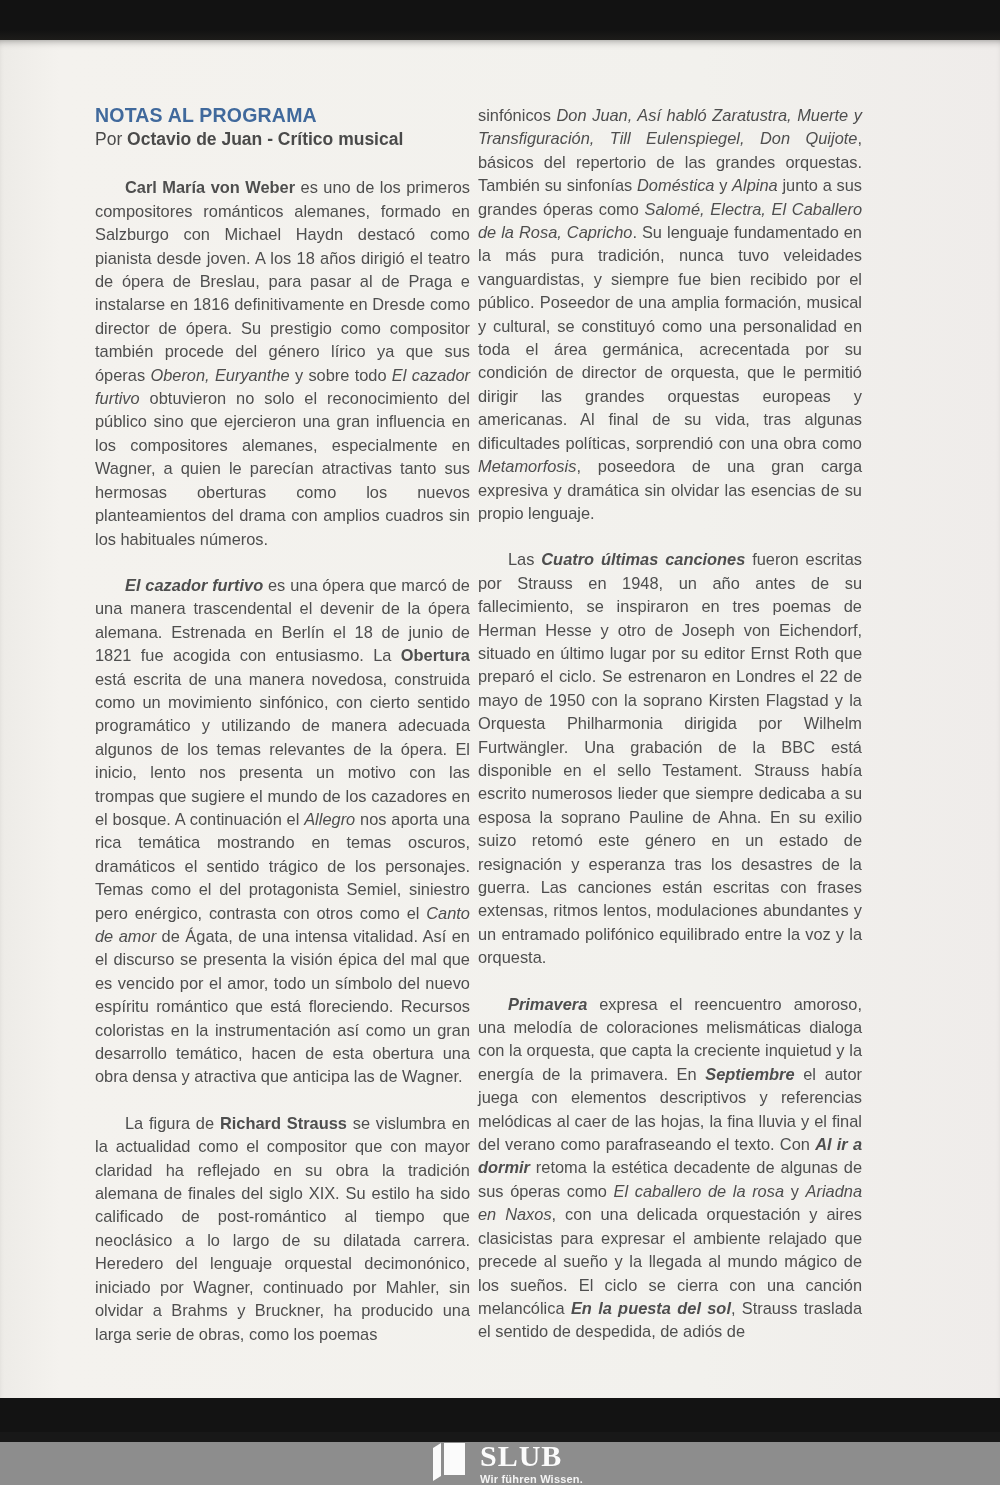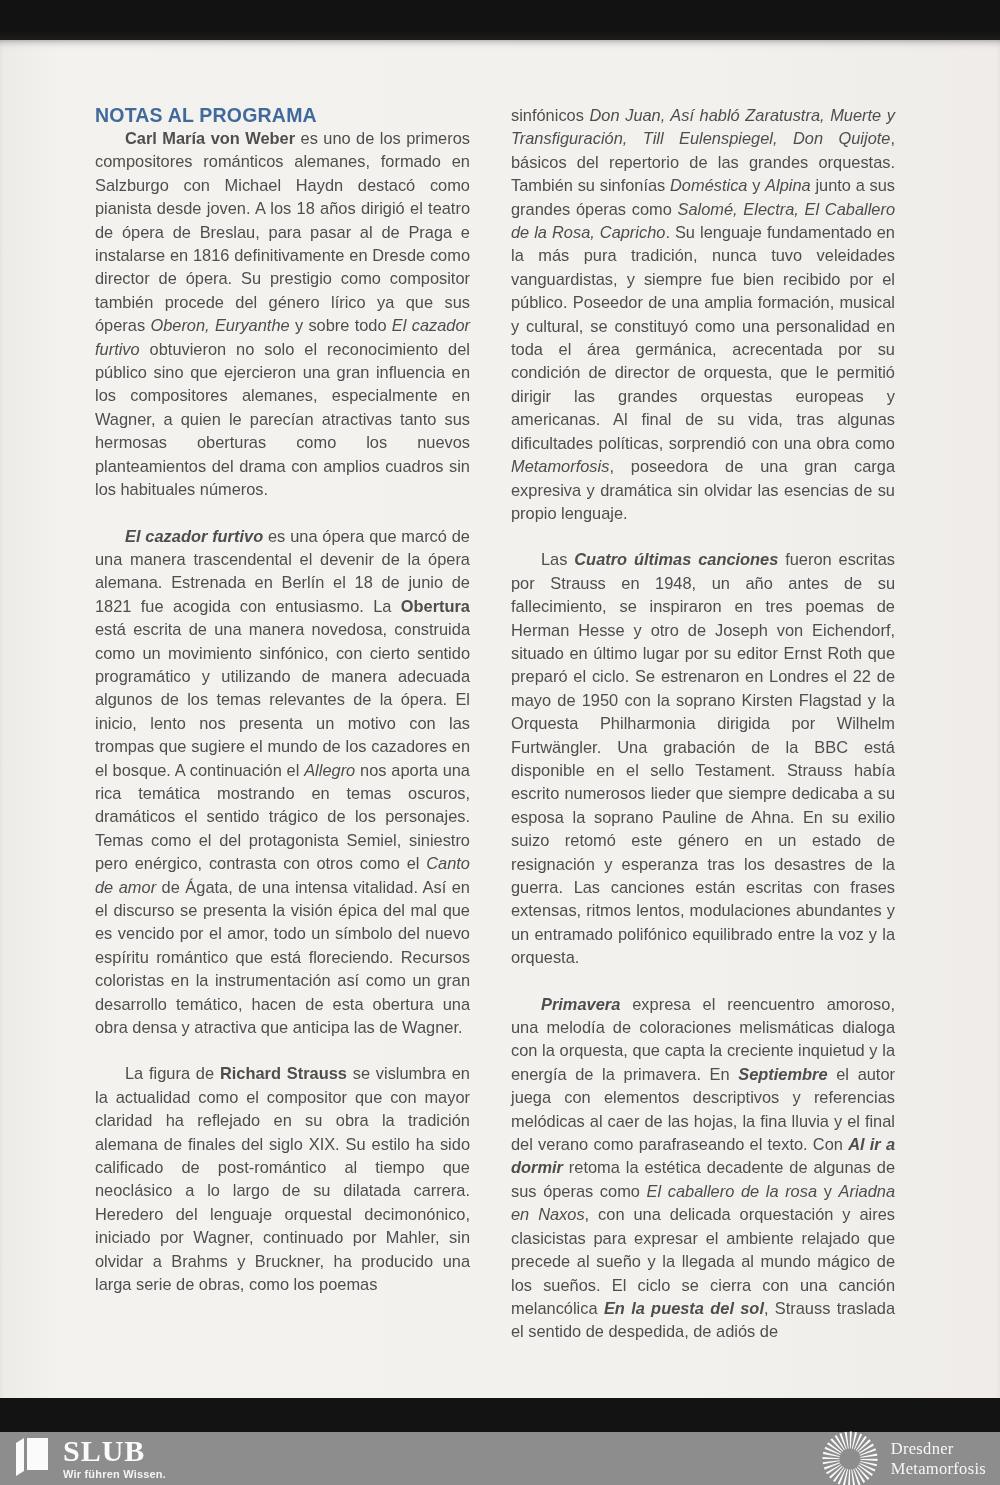--- a/index.html
+++ b/index.html
@@ -18,43 +18,42 @@
   .band-bottom {
     position: absolute; bottom: 53px; left: 0; right: 0; height: 34px;
     background: #131313;
   }
 
   .paper {
     position: absolute; top: 40px; left: 0; right: 0; height: 1358px;
     background: linear-gradient(90deg, #edebe7 0%, #f4f2ee 6%, #f2f1ed 70%, #efecea 100%);
     box-shadow: inset 0 6px 8px -6px rgba(0,0,0,.45);
     display: flex;
-    gap: 33px;
     padding: 64px 97px 0 95px;
     box-sizing: border-box;
     overflow: hidden;
   }
 
   .col { color: #4e4e4e; font-size: 16.4px; line-height: 23.4px; text-align: justify; }
   .col-left  { width: 383px; flex: 0 0 383px; }
   .col-right { width: 392px; flex: 0 0 392px; }
 
   .col p { margin: 0 8px 23px 0; text-indent: 30px; }
   .col p.no-indent { text-indent: 0; }
 
   h1.doc-title {
     font-size: 19.5px; line-height: 23px; margin: 0;
     color: #40699c; font-weight: 700; letter-spacing: .2px;
   }
   .byline { text-indent: 0 !important; font-size: 17.5px; margin: 1px 0 25px 0 !important; color: #4a4a4a; }
 
   .footer-bar {
-    position: absolute; bottom: 0; left: 0; right: 0; height: 53px;
+    position: absolute; bottom: 0; left: 0; right: 0; height: 43px;
     background: #8d8d8d;
-    display: flex; align-items: center; justify-content: space-between;
+    display: flex; align-items: center; justify-content: space-between; flex-direction: column;
   }
 
   .slub-block { display: flex; align-items: flex-end; padding-left: 15px; gap: 14px; }
   .slub-icon { display: block; margin-bottom: 3px; }
   .slub-name {
     font-family: "Liberation Serif", serif; font-weight: 700;
     font-size: 30px; line-height: 26px; color: #fbfbfb; letter-spacing: 1px;
   }
   .slub-tagline {
     font-weight: 700; font-size: 11px; color: #f4f4f4; margin-top: 4px; letter-spacing: .2px;
@@ -70,20 +69,21 @@
 </head>
 <body>
 
 <div class="scan">
 
   <div class="band-top"></div>
 
   <div class="paper">
     <div class="col col-left">
       <h1 class="doc-title">NOTAS AL PROGRAMA</h1>
+      <p class="byline"><span>Por </span><span style="font-weight: 700;">Octavio de Juan - Crítico musical</span></p>
       <p><span style="font-weight: 700;">Carl María von Weber</span><span> es uno de los primeros compositores románticos alemanes, formado en Salzburgo con Michael Haydn destacó como pianista desde joven. A los 18 años dirigió el teatro de ópera de Breslau, para pasar al de Praga e instalarse en 1816 definitivamente en Dresde como director de ópera. Su prestigio como compositor también procede del género lírico ya que sus óperas </span><span style="font-style: italic;">Oberon, Euryanthe</span><span> y sobre todo </span><span style="font-style: italic;">El cazador furtivo</span><span> obtuvieron no solo el reconocimiento del público sino que ejercieron una gran influencia en los compositores alemanes, especialmente en Wagner, a quien le parecían atractivas tanto sus hermosas oberturas como los nuevos planteamientos del drama con amplios cuadros sin los habituales números.</span></p>
       <p><span style="font-weight: 700; font-style: italic;">El cazador furtivo</span><span> es una ópera que marcó de una manera trascendental el devenir de la ópera alemana. Estrenada en Berlín el 18 de junio de 1821 fue acogida con entusiasmo. La </span><span style="font-weight: 700;">Obertura</span><span> está escrita de una manera novedosa, construida como un movimiento sinfónico, con cierto sentido programático y utilizando de manera adecuada algunos de los temas relevantes de la ópera. El inicio, lento nos presenta un motivo con las trompas que sugiere el mundo de los cazadores en el bosque. A continuación el </span><span style="font-style: italic;">Allegro</span><span> nos aporta una rica temática mostrando en temas oscuros, dramáticos el sentido trágico de los personajes. Temas como el del protagonista Semiel, siniestro pero enérgico, contrasta con otros como el </span><span style="font-style: italic;">Canto de amor</span><span> de Ágata, de una intensa vitalidad. Así en el discurso se presenta la visión épica del mal que es vencido por el amor, todo un símbolo del nuevo espíritu romántico que está floreciendo. Recursos coloristas en la instrumentación así como un gran desarrollo temático, hacen de esta obertura una obra densa y atractiva que anticipa las de Wagner.</span></p>
       <p><span>La figura de </span><span style="font-weight: 700;">Richard Strauss</span><span> se vislumbra en la actualidad como el compositor que con mayor claridad ha reflejado en su obra la tradición alemana de finales del siglo XIX. Su estilo ha sido calificado de post-romántico al tiempo que neoclásico a lo largo de su dilatada carrera. Heredero del lenguaje orquestal decimonónico, iniciado por Wagner, continuado por Mahler, sin olvidar a Brahms y Bruckner, ha producido una larga serie de obras, como los poemas</span></p>
     </div>
     <div class="col col-right">
       <p class="no-indent"><span>sinfónicos </span><span style="font-style: italic;">Don Juan, Así habló Zaratustra, Muerte y Transfiguración, Till Eulenspiegel, Don Quijote</span><span>, básicos del repertorio de las grandes orquestas. También su sinfonías </span><span style="font-style: italic;">Doméstica</span><span> y </span><span style="font-style: italic;">Alpina</span><span> junto a sus grandes óperas como </span><span style="font-style: italic;">Salomé, Electra, El Caballero de la Rosa, Capricho</span><span>. Su lenguaje fundamentado en la más pura tradición, nunca tuvo veleidades vanguardistas, y siempre fue bien recibido por el público. Poseedor de una amplia formación, musical y cultural, se constituyó como una personalidad en toda el área germánica, acrecentada por su condición de director de orquesta, que le permitió dirigir las grandes orquestas europeas y americanas. Al final de su vida, tras algunas dificultades políticas, sorprendió con una obra como </span><span style="font-style: italic;">Metamorfosis</span><span>, poseedora de una gran carga expresiva y dramática sin olvidar las esencias de su propio lenguaje.</span></p>
       <p><span>Las </span><span style="font-weight: 700; font-style: italic;">Cuatro últimas canciones</span><span> fueron escritas por Strauss en 1948, un año antes de su fallecimiento, se inspiraron en tres poemas de Herman Hesse y otro de Joseph von Eichendorf, situado en último lugar por su editor Ernst Roth que preparó el ciclo. Se estrenaron en Londres el 22 de mayo de 1950 con la soprano Kirsten Flagstad y la Orquesta Philharmonia dirigida por Wilhelm Furtwängler. Una grabación de la BBC está disponible en el sello Testament. Strauss había escrito numerosos lieder que siempre dedicaba a su esposa la soprano Pauline de Ahna. En su exilio suizo retomó este género en un estado de resignación y esperanza tras los desastres de la guerra. Las canciones están escritas con frases extensas, ritmos lentos, modulaciones abundantes y un entramado polifónico equilibrado entre la voz y la orquesta.</span></p>
       <p><span style="font-weight: 700; font-style: italic;">Primavera</span><span> expresa el reencuentro amoroso, una melodía de coloraciones melismáticas dialoga con la orquesta, que capta la creciente inquietud y la energía de la primavera. En </span><span style="font-weight: 700; font-style: italic;">Septiembre</span><span> el autor juega con elementos descriptivos y referencias melódicas al caer de las hojas, la fina lluvia y el final del verano como parafraseando el texto. Con </span><span style="font-weight: 700; font-style: italic;">Al ir a dormir</span><span> retoma la estética decadente de algunas de sus óperas como </span><span style="font-style: italic;">El caballero de la rosa</span><span> y </span><span style="font-style: italic;">Ariadna en Naxos</span><span>, con una delicada orquestación y aires clasicistas para expresar el ambiente relajado que precede al sueño y la llegada al mundo mágico de los sueños. El ciclo se cierra con una canción melancólica </span><span style="font-weight: 700; font-style: italic;">En la puesta del sol</span><span>, Strauss traslada el sentido de despedida, de adiós de</span></p>
     </div>
   </div>

